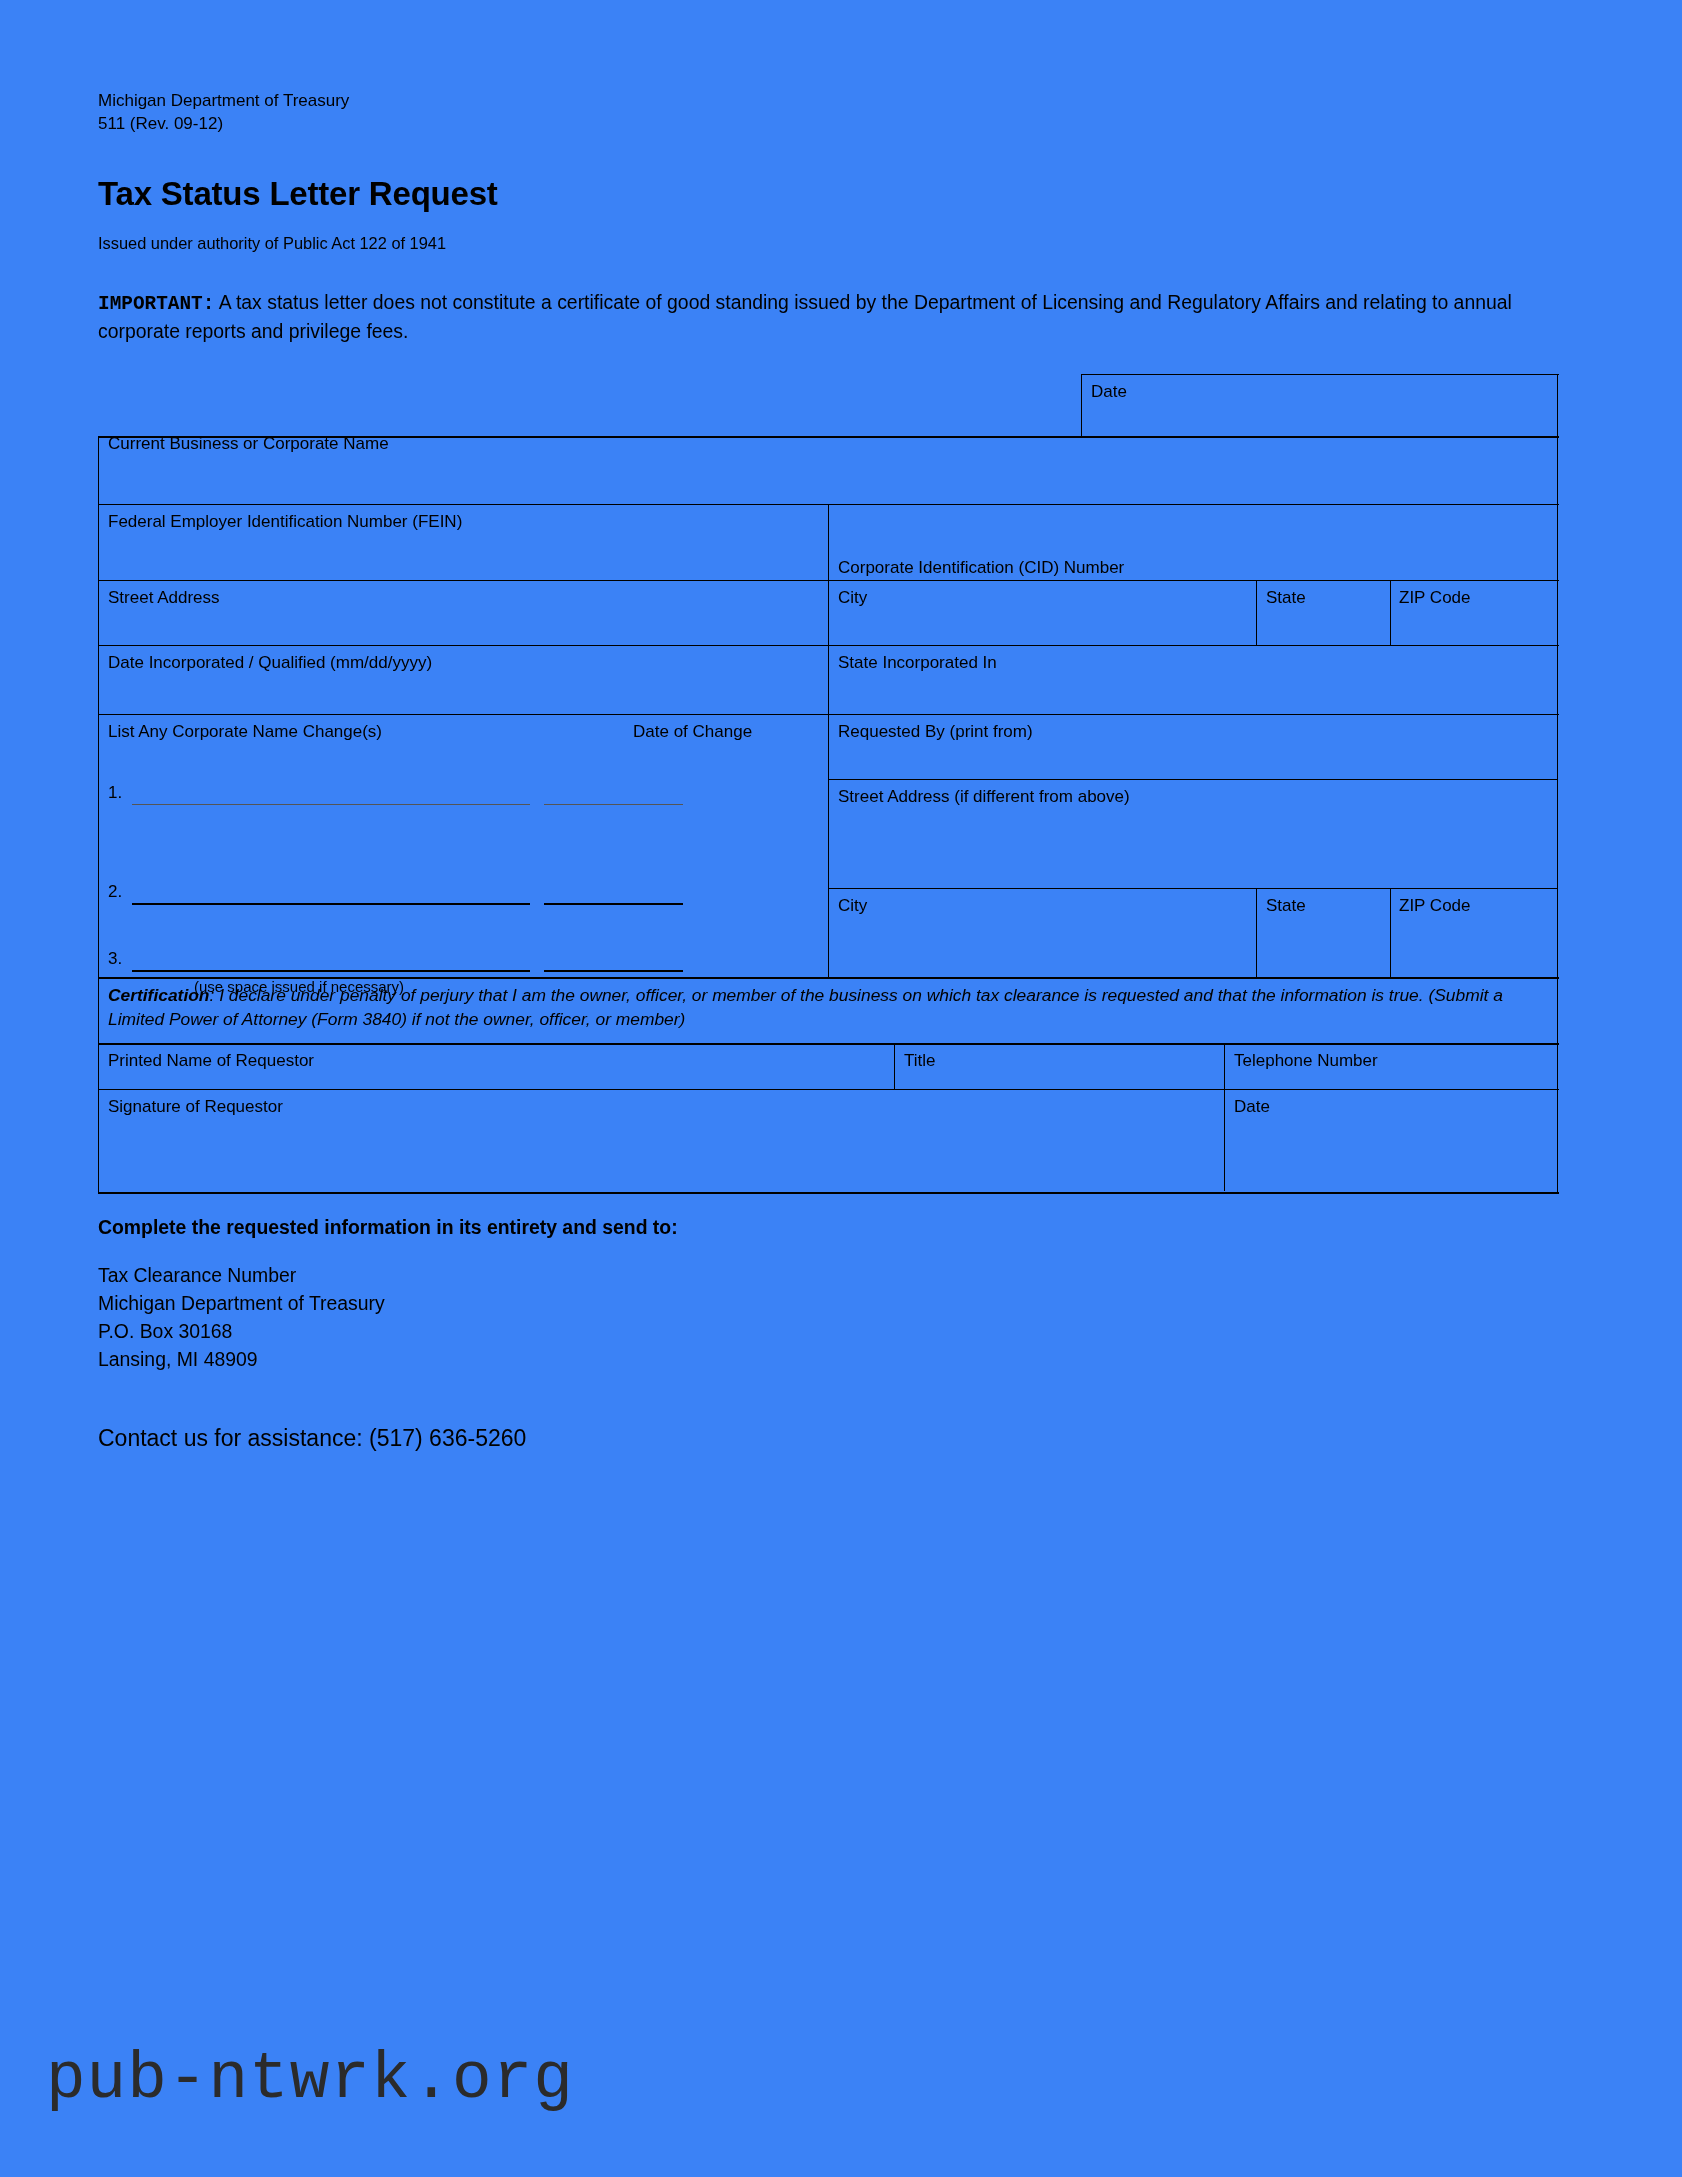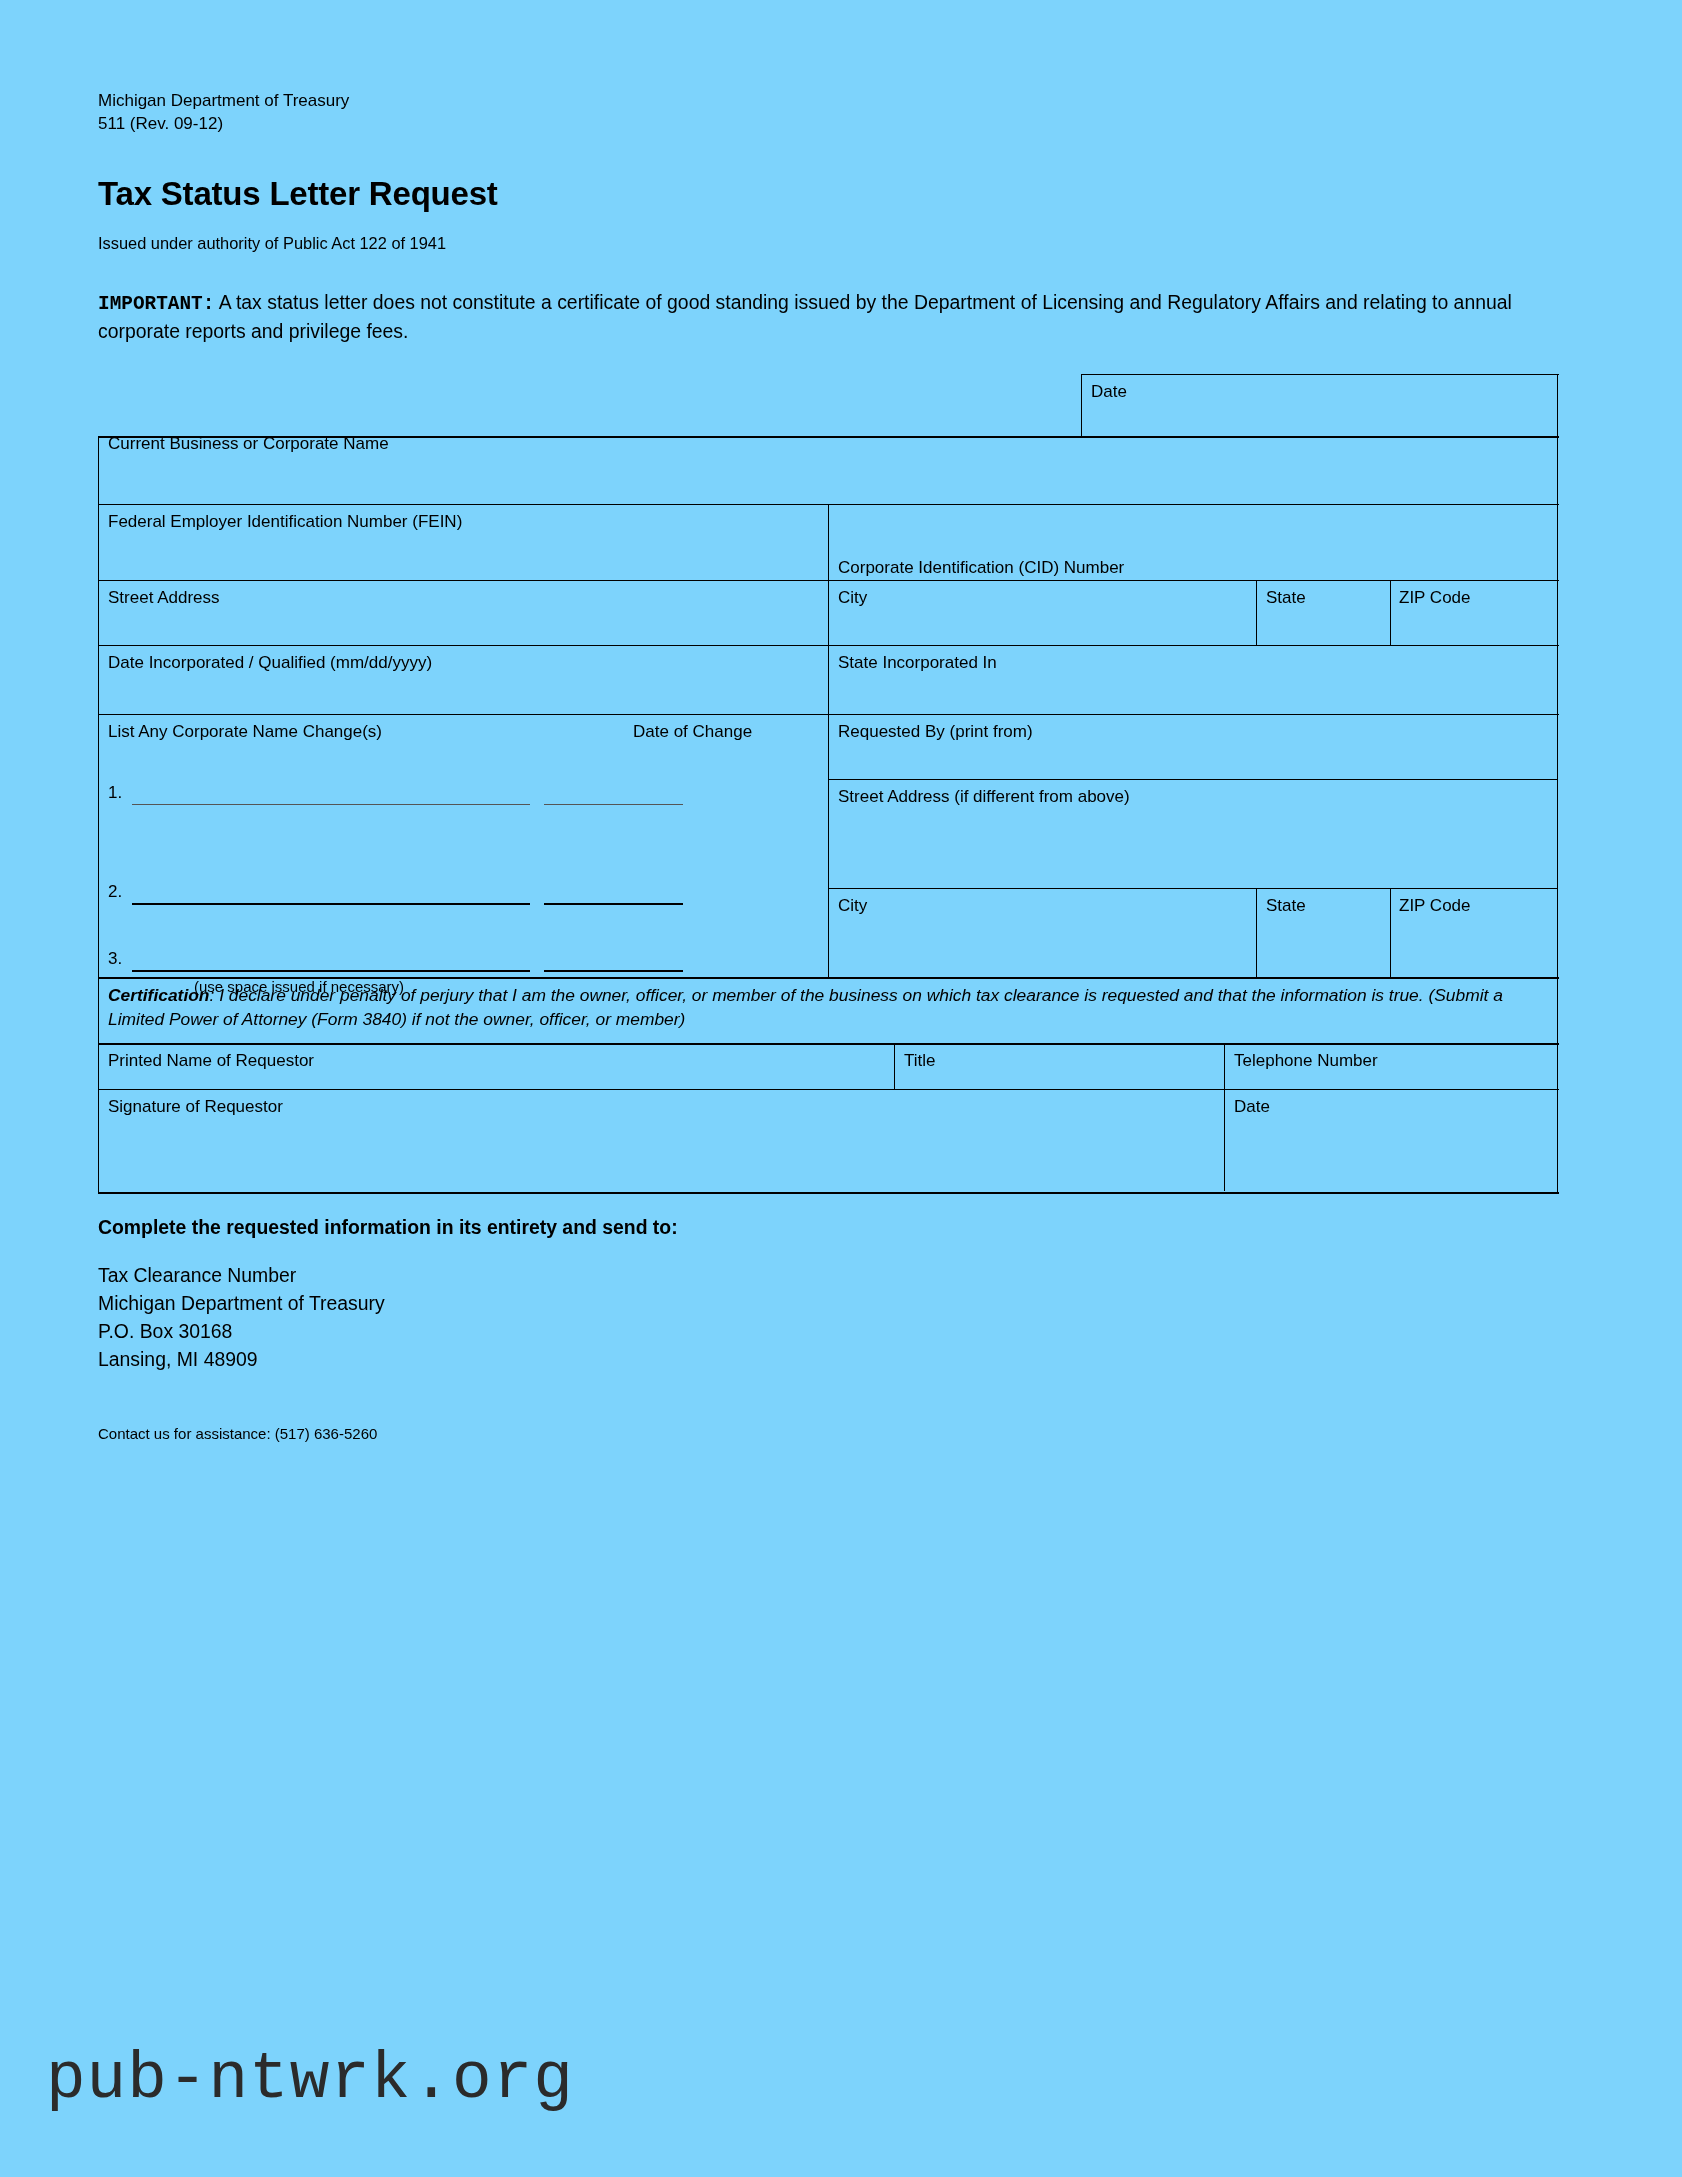--- a/index.html
+++ b/index.html
@@ -9,21 +9,21 @@
     background: #ffffff;
   }
   body {
     font-family: "Liberation Sans", sans-serif;
     color: #000000;
   }
   .page {
     position: relative;
     width: 1683px;
     height: 2177px;
-    background: #7dd3fc;
+    background: #3b82f6;
     overflow: hidden;
   }
 
   
   .agency-block {
     position: absolute;
     left: 98px;
     top: 90px;
     font-size: 17px;
     line-height: 1.35;
@@ -137,21 +137,21 @@
     position: absolute;
     left: 98px;
     top: 1262px;
     font-size: 19.4px;
     line-height: 1.44;
   }
   .contact-line {
     position: absolute;
     left: 98px;
     top: 1425px;
-    font-size: 15px;
+    font-size: 23px;
     white-space: nowrap;
   }
 
   
   .watermark {
     position: absolute;
     left: 46px;
     top: 2042px;
     font-family: "Liberation Mono", "DejaVu Sans Mono", monospace;
     font-size: 66px;

